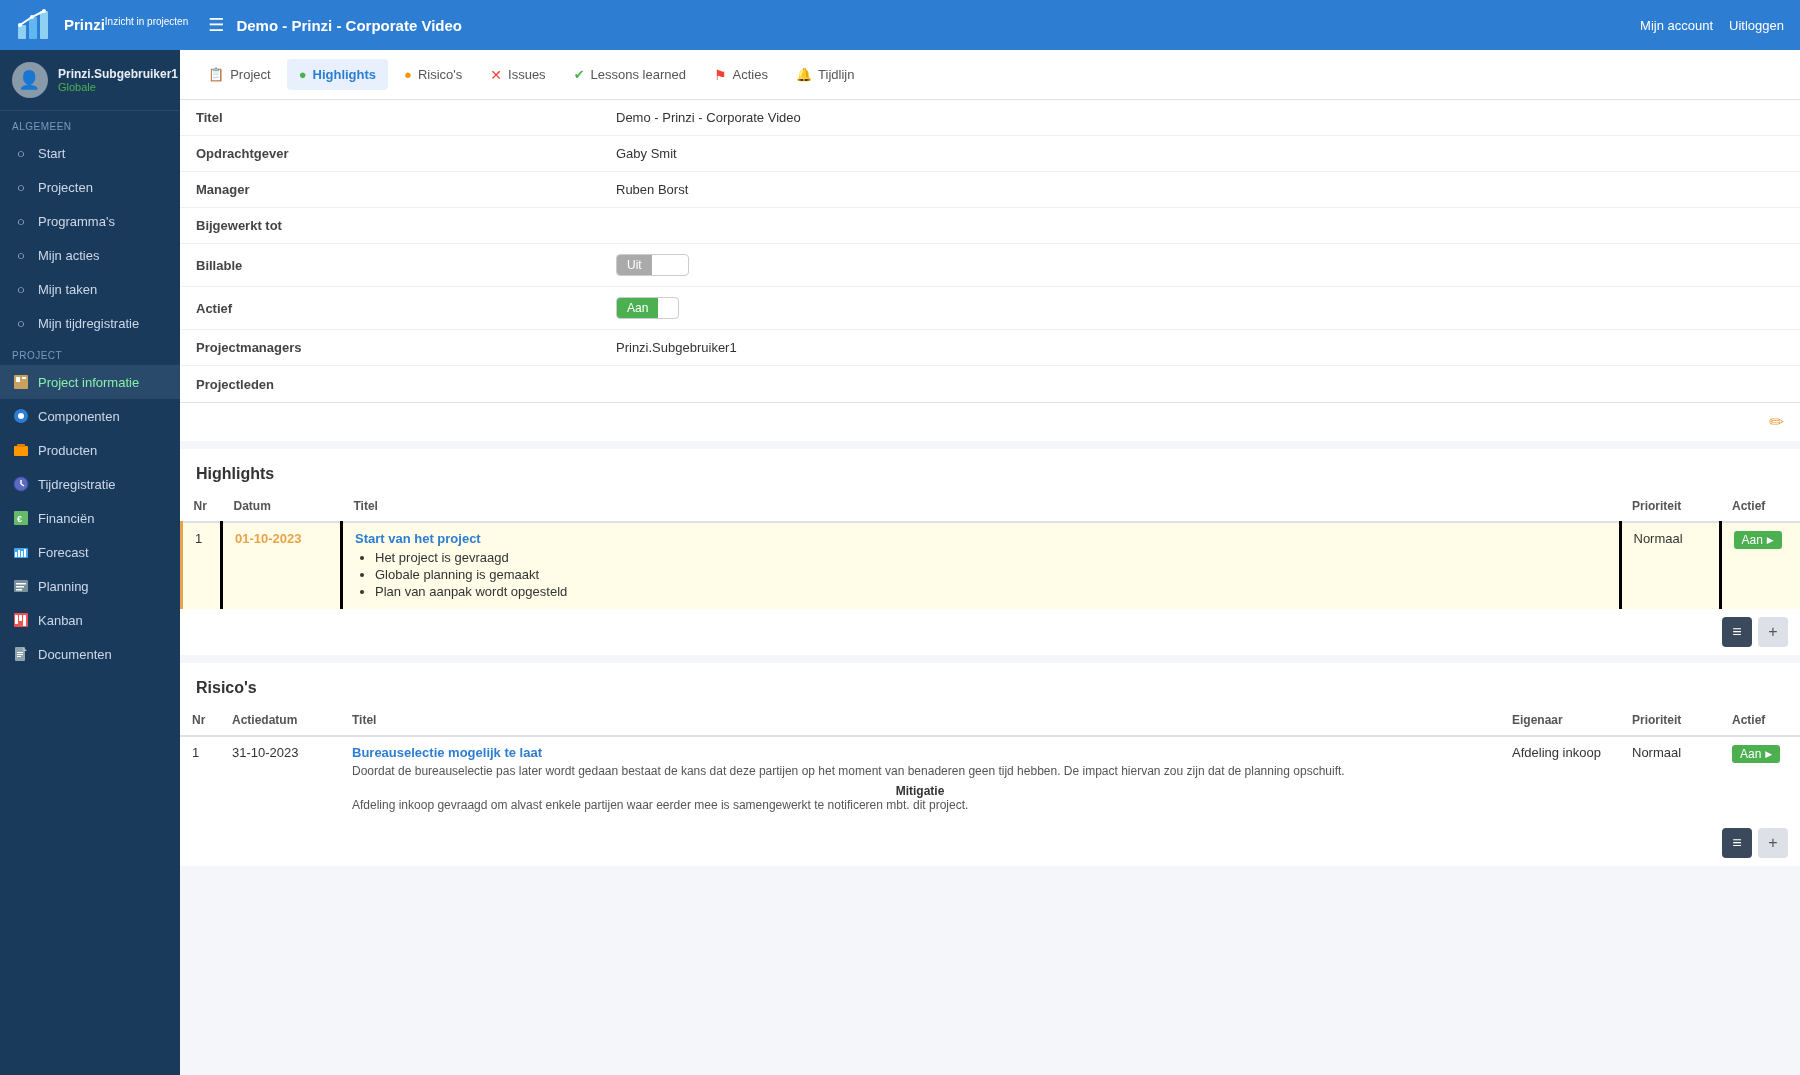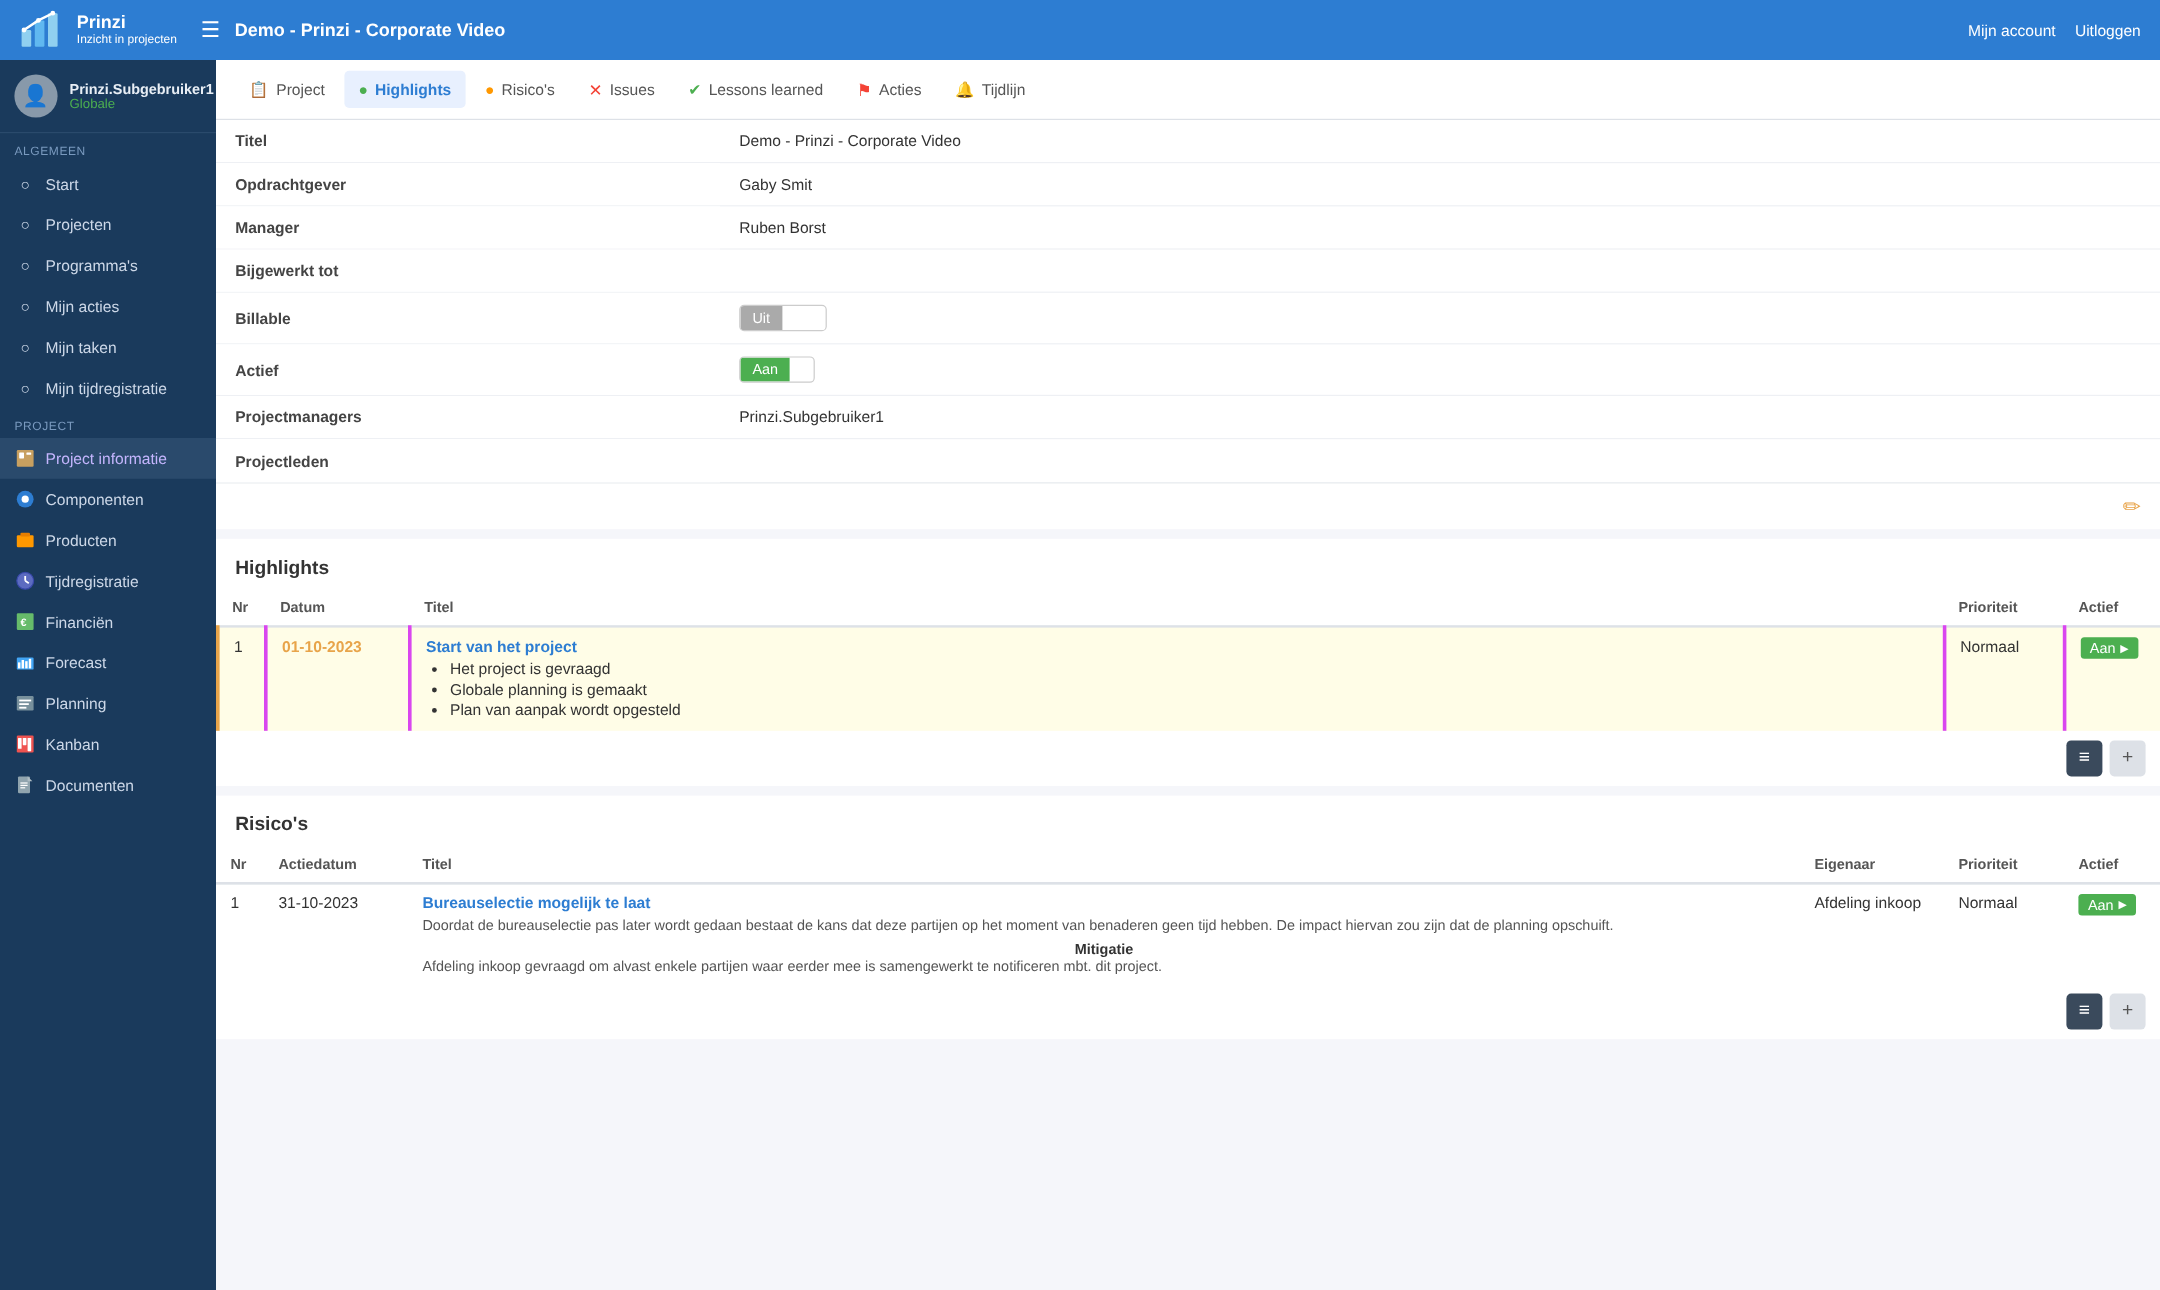--- a/index.html
+++ b/index.html
@@ -12,21 +12,21 @@
       height: 50px;
       display: flex;
       align-items: center;
       padding: 0 16px;
       justify-content: space-between;
       flex-shrink: 0;
     }
     .topbar-left { display: flex; align-items: center; gap: 12px; }
     .topbar-logo { display: flex; align-items: center; gap: 8px; }
     .topbar-logo-icon { width: 40px; height: 36px; }
-    .topbar-brand { display: flex; flex-direction: column; line-height: 1.2; }
+    .topbar-brand { display: flex; line-height: 1.2; }
     .topbar-brand-name { font-size: 15px; font-weight: bold; }
     .topbar-brand-sub { font-size: 10px; }
     .hamburger { font-size: 18px; cursor: pointer; margin-left: 8px; }
     .topbar-title { font-size: 15px; font-weight: bold; }
     .topbar-right { display: flex; gap: 16px; font-size: 13px; }
     .topbar-right a { color: white; text-decoration: none; cursor: pointer; }
 
     
     .layout { display: flex; flex: 1; overflow: hidden; }
 
@@ -58,21 +58,21 @@
     .sidebar-status { font-size: 11px; color: #4caf50; }
     .sidebar-section-label {
       font-size: 10px; text-transform: uppercase; color: #7a9abf;
       padding: 10px 12px 4px; letter-spacing: 0.5px;
     }
     .sidebar-item {
       display: flex; align-items: center; gap: 8px;
       padding: 8px 12px; cursor: pointer; font-size: 13px;
       color: #cdd8e8; transition: background 0.15s;
     }
-    .sidebar-item.active { background: #2a4a6c; color: #c4b5fd; }
+    .sidebar-item.active { background: #2a4a6c; color: #86efac; }
     .sidebar-item-icon { width: 18px; height: 18px; display: flex; align-items: center; justify-content: center; flex-shrink: 0; }
 
     
     .main {
       flex: 1;
       overflow-y: auto;
       background: #f5f6fa;
       display: flex;
       flex-direction: column;
     }
@@ -161,21 +161,21 @@
     .data-table th {
       text-align: left; padding: 8px 12px;
       border-bottom: 2px solid #dde1e7;
       font-size: 12px; color: #555; font-weight: bold;
     }
     .data-table td {
       padding: 8px 12px; border-bottom: 1px solid #eef0f4;
       vertical-align: top; font-size: 13px;
     }
     .data-table tr:last-child td { border-bottom: none; }
-    .highlight-row td { border-left: 3px solid #d946ef; }
+    .highlight-row td { border-left: 3px solid #000000; }
     .highlight-row td:first-child { border-left: 3px solid #e8a44a; }
 
     .highlight-date { color: #e8a44a; font-weight: bold; }
     .highlight-title { color: #2d7dd2; font-weight: bold; cursor: pointer; }
     .highlight-bullets { margin-top: 4px; padding-left: 20px; }
     .highlight-bullets li { margin-bottom: 2px; font-size: 13px; }
 
     .badge-aan {
       background: #4caf50; color: white;
       padding: 2px 8px; border-radius: 3px; font-size: 12px;

